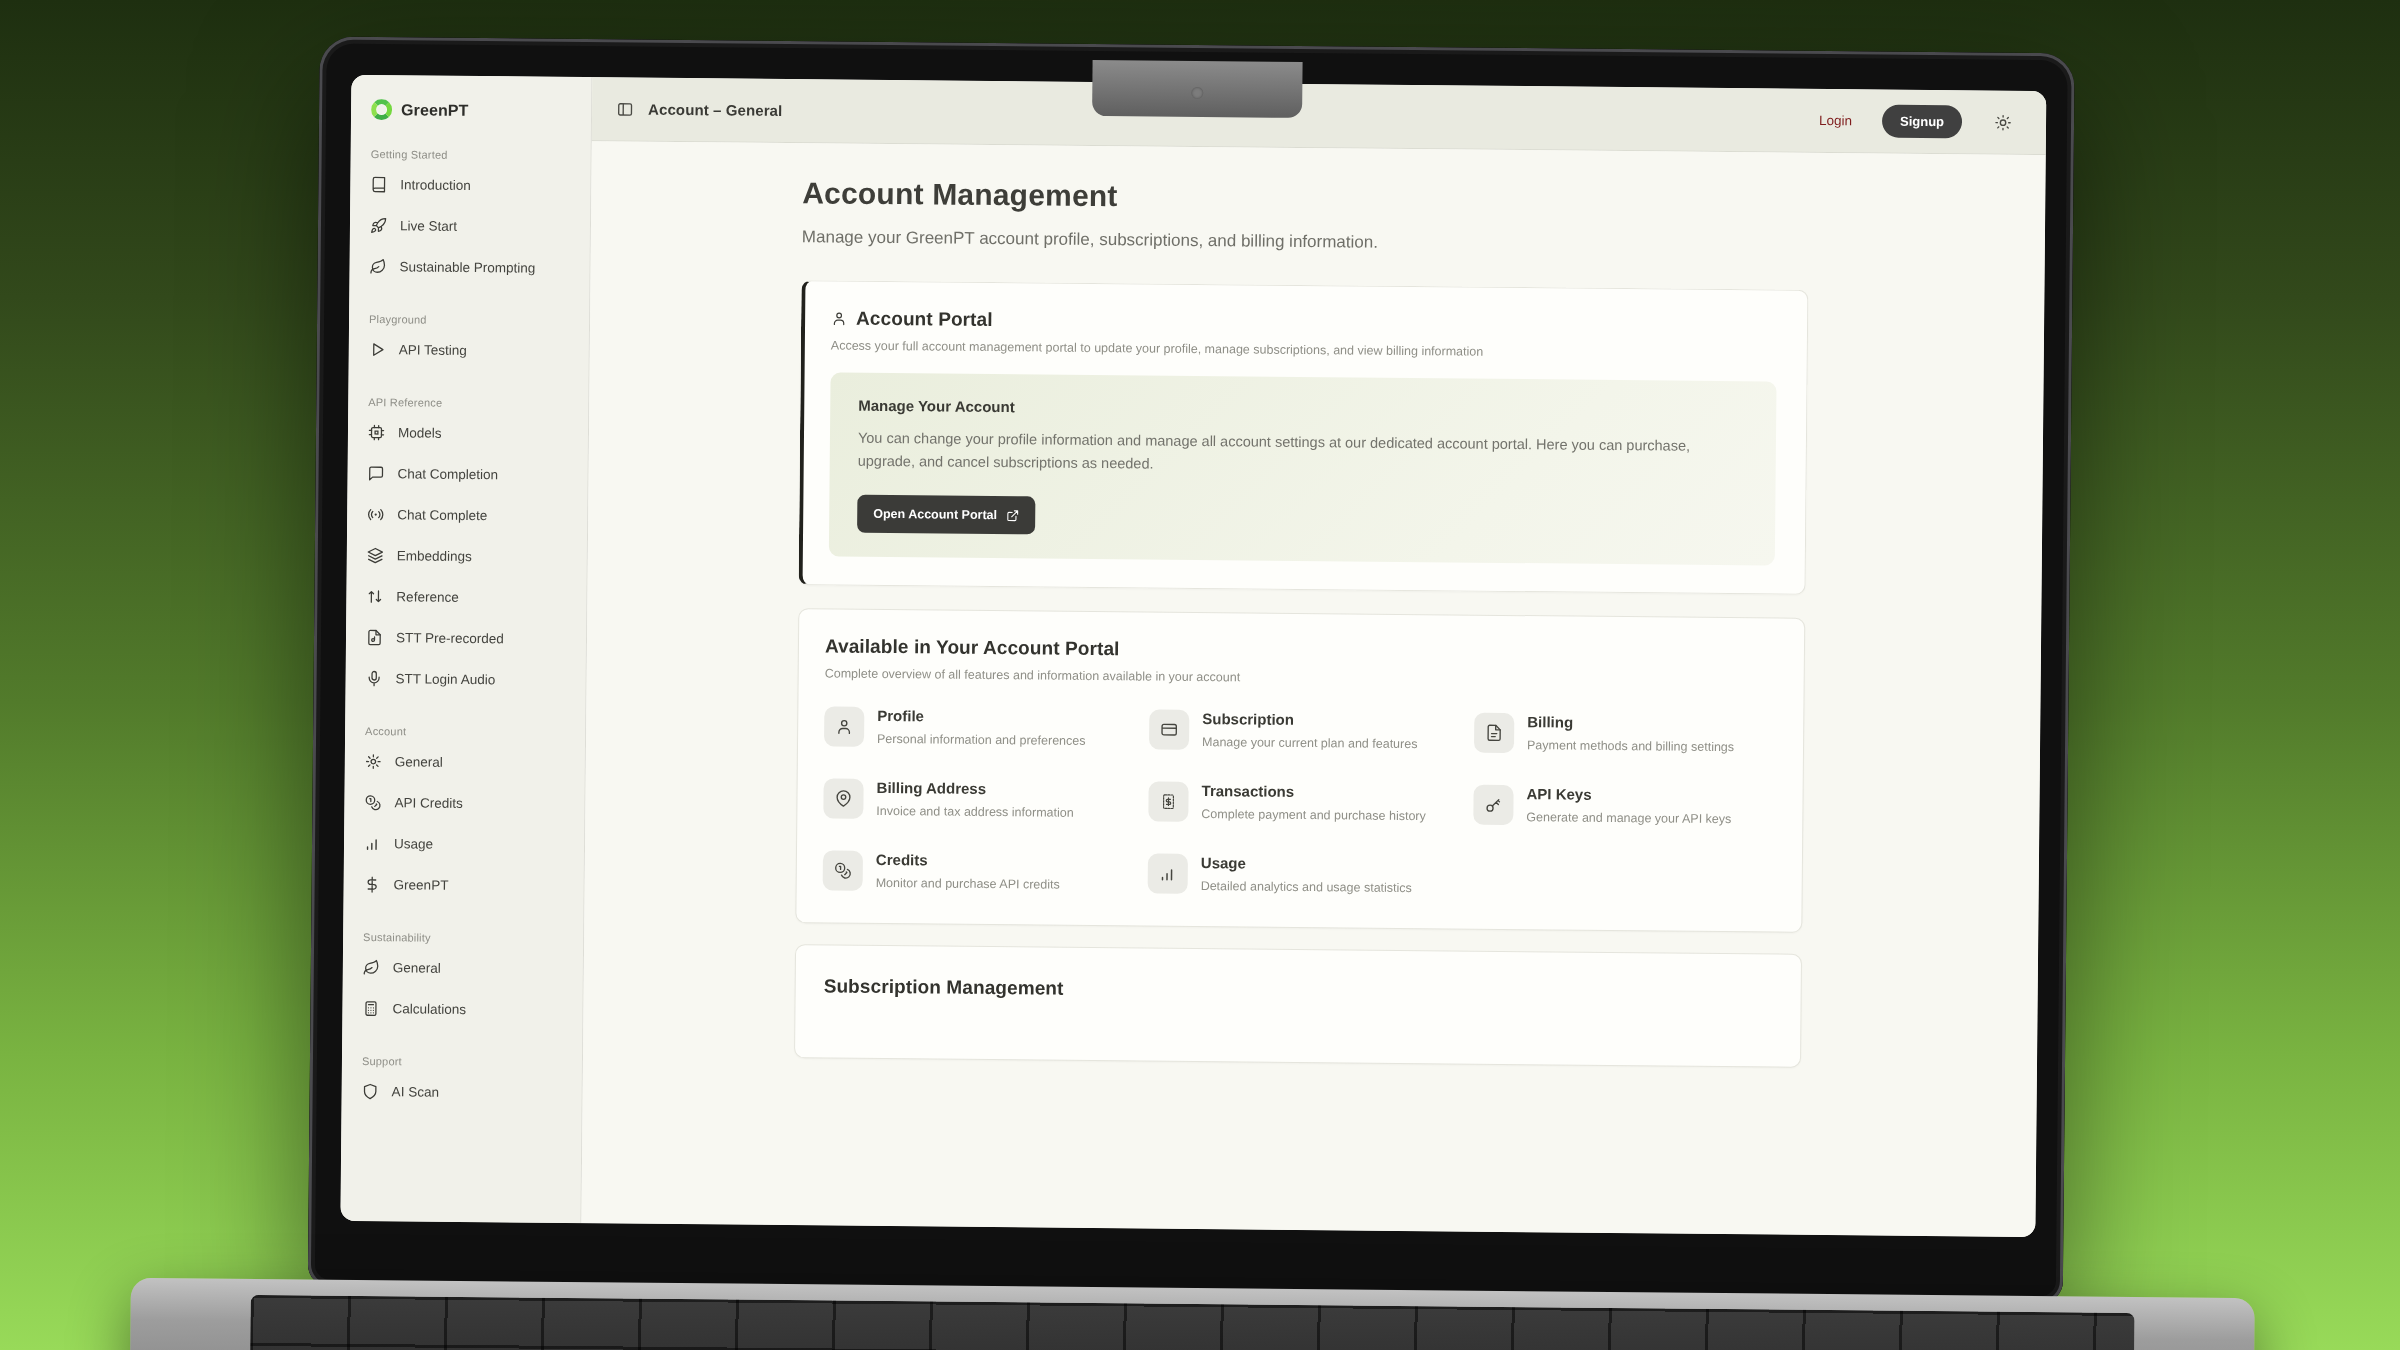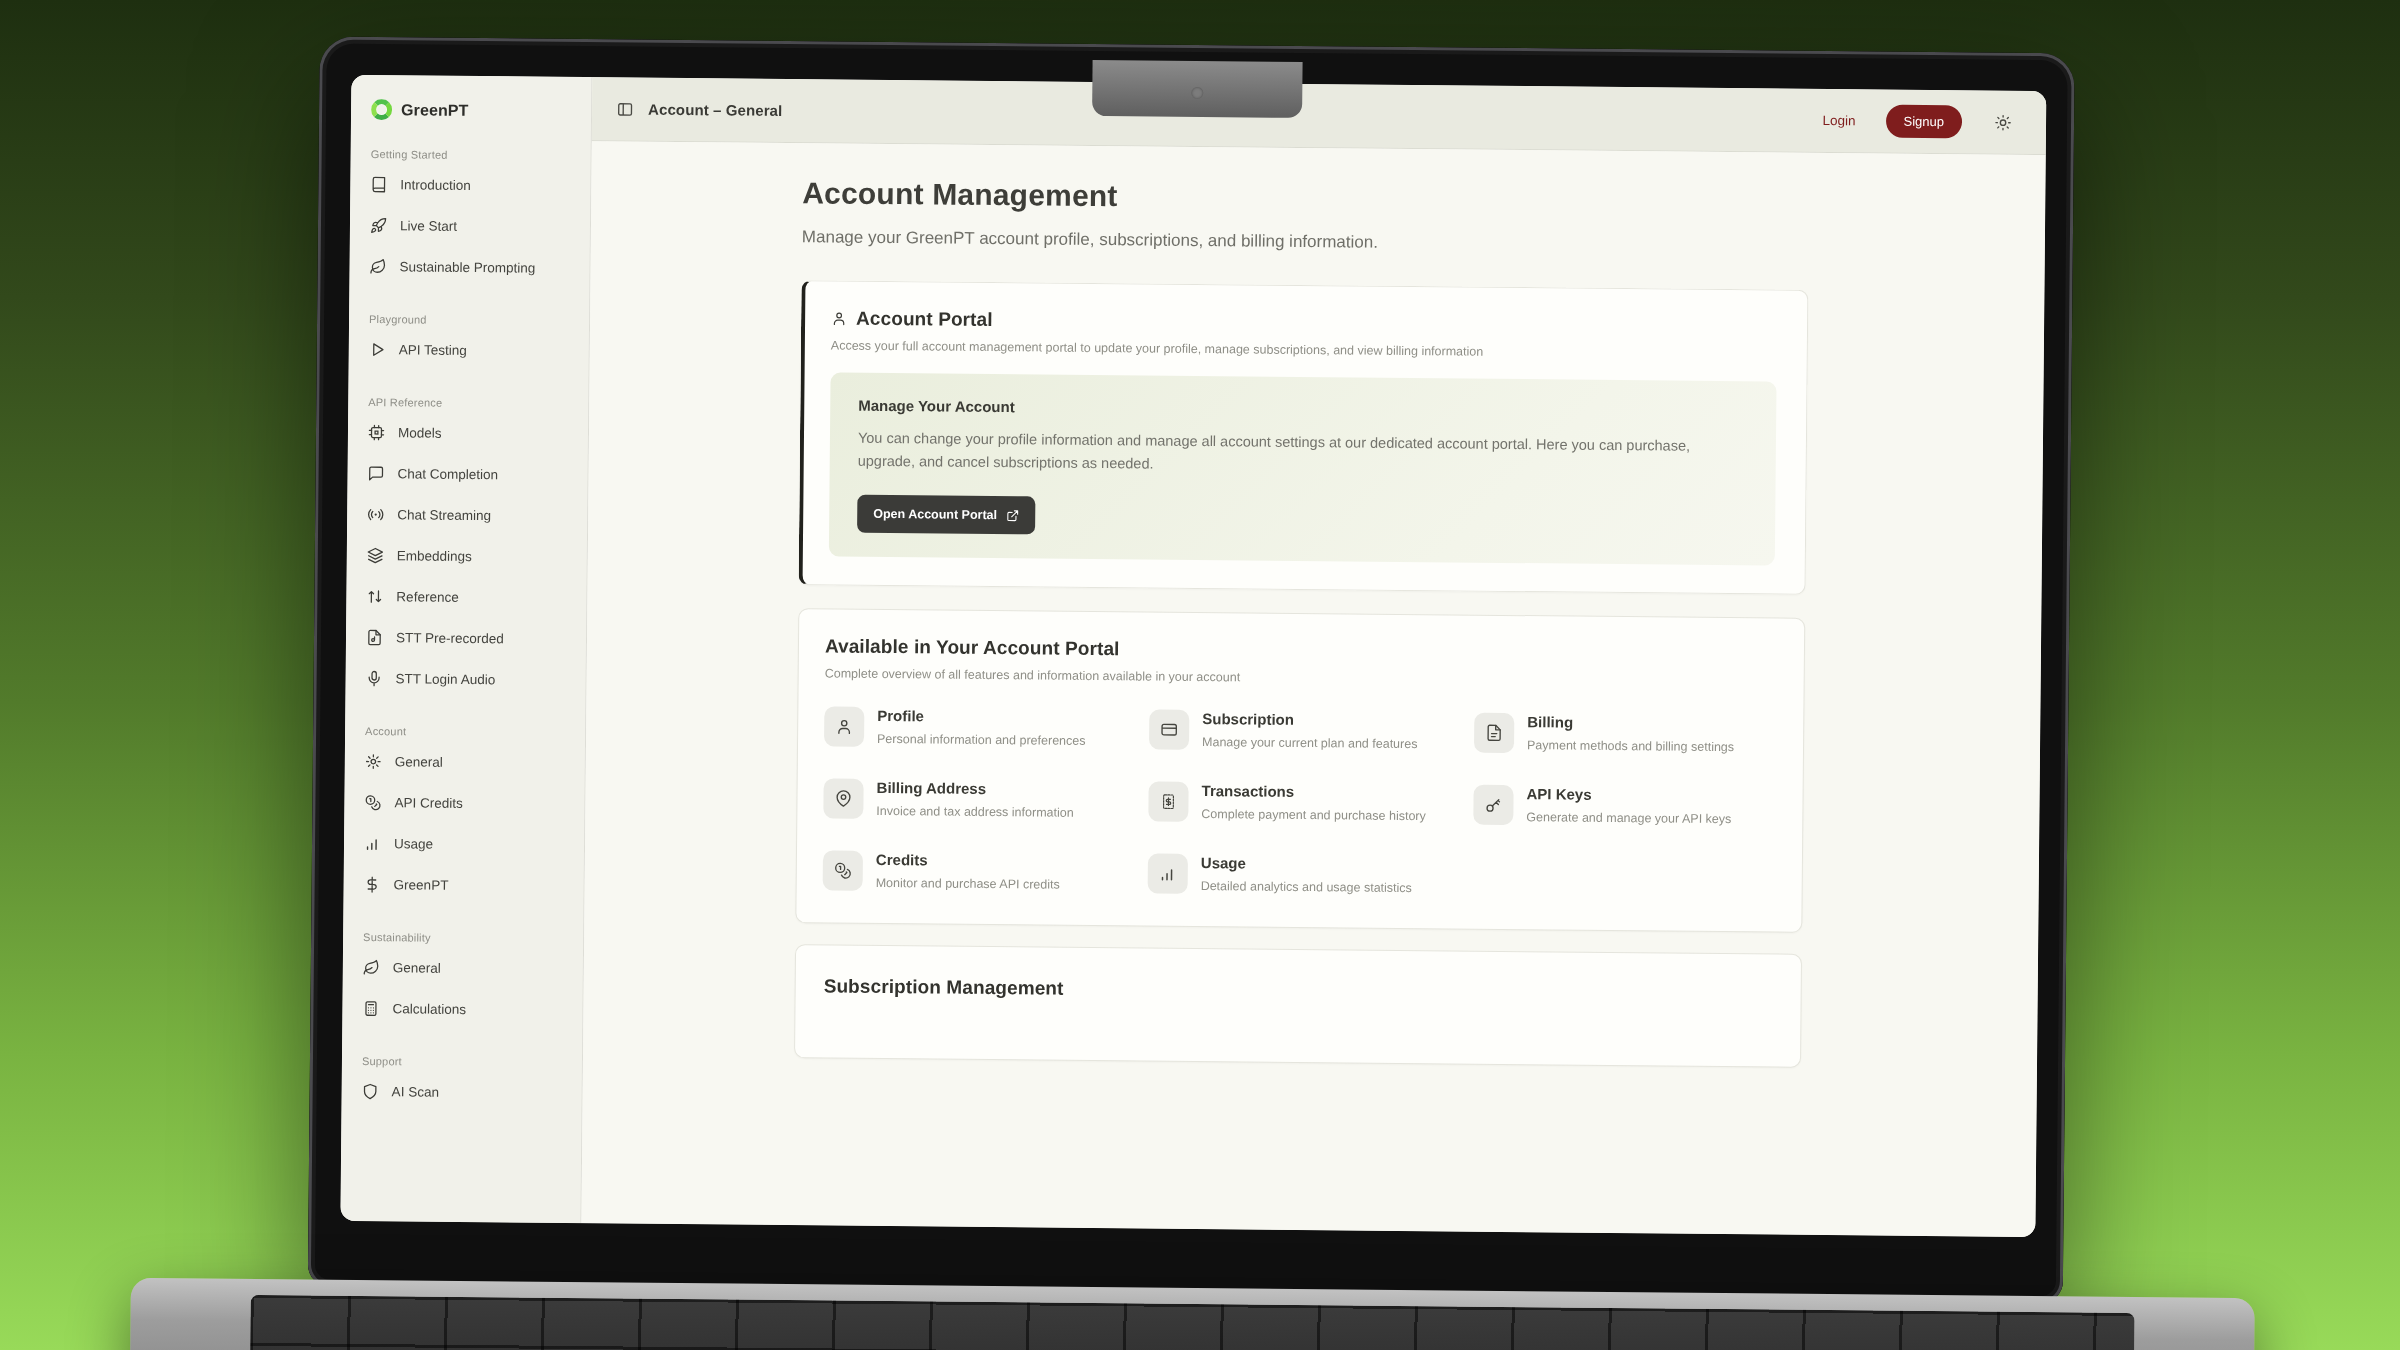--- a/index.html
+++ b/index.html
@@ -55,21 +55,21 @@
 
   .rightcol { flex:1; display:flex; flex-direction:column; min-width:0; }
   .topbar {
     height:64px; min-height:64px; background:#e9eae0; border-bottom:1px solid rgba(0,0,0,.06);
     display:flex; align-items:center; padding:0 34px 0 24px; gap:14px;
   }
   .topbar .ic { width:18px; height:18px; color:#4a4a44; }
   .tb-title { font-size:15px; font-weight:700; color:#3a3a35; letter-spacing:.1px; }
   .tb-spacer { flex:1; }
   .login-link { font-size:13.5px; color:#7f1d1d; cursor:pointer; }
-  .signup-btn { background:#7f1d1d; color:#fff; font-size:13px; font-weight:400; border:none; border-radius:999px; padding:9px 18px; margin-left:16px; cursor:pointer; }
+  .signup-btn { background:#404040; color:#fff; font-size:13px; font-weight:700; border:none; border-radius:999px; padding:9px 18px; margin-left:16px; cursor:pointer; }
   .theme-btn { margin-left:18px; width:18px; height:18px; color:#55554f; cursor:pointer; }
 
   .main { flex:1; overflow:hidden; padding:33px 0 0 211px; background:#f8f8f2; }
   .content { width:1007px; }
   h1.page-title { font-size:30px; font-weight:700; color:#3e3e39; letter-spacing:.2px; }
   .page-sub { font-size:17px; color:#6f6f68; margin-top:17px; }
 
   .card { background:#fefefb; border:1px solid #e5e5dd; border-radius:10px; box-shadow:0 1px 2px rgba(0,0,0,.03); }
   .portal-card { margin-top:33px; border-left:4px solid #21211c; padding:26px 30px 28px 26px; }
   .card-title-row { display:flex; align-items:center; gap:9px; }
@@ -292,21 +292,21 @@
               </svg>
             </span>
             <span>Chat Completion</span>
           </div>
         <div class="side-item">
             <span class="ic">
               <svg>
                 <use href="#i-broadcast"></use>
               </svg>
             </span>
-            <span>Chat Streaming</span>
+            <span>Chat Complete</span>
           </div>
         <div class="side-item">
             <span class="ic">
               <svg>
                 <use href="#i-layers"></use>
               </svg>
             </span>
             <span>Embeddings</span>
           </div>
         <div class="side-item">

